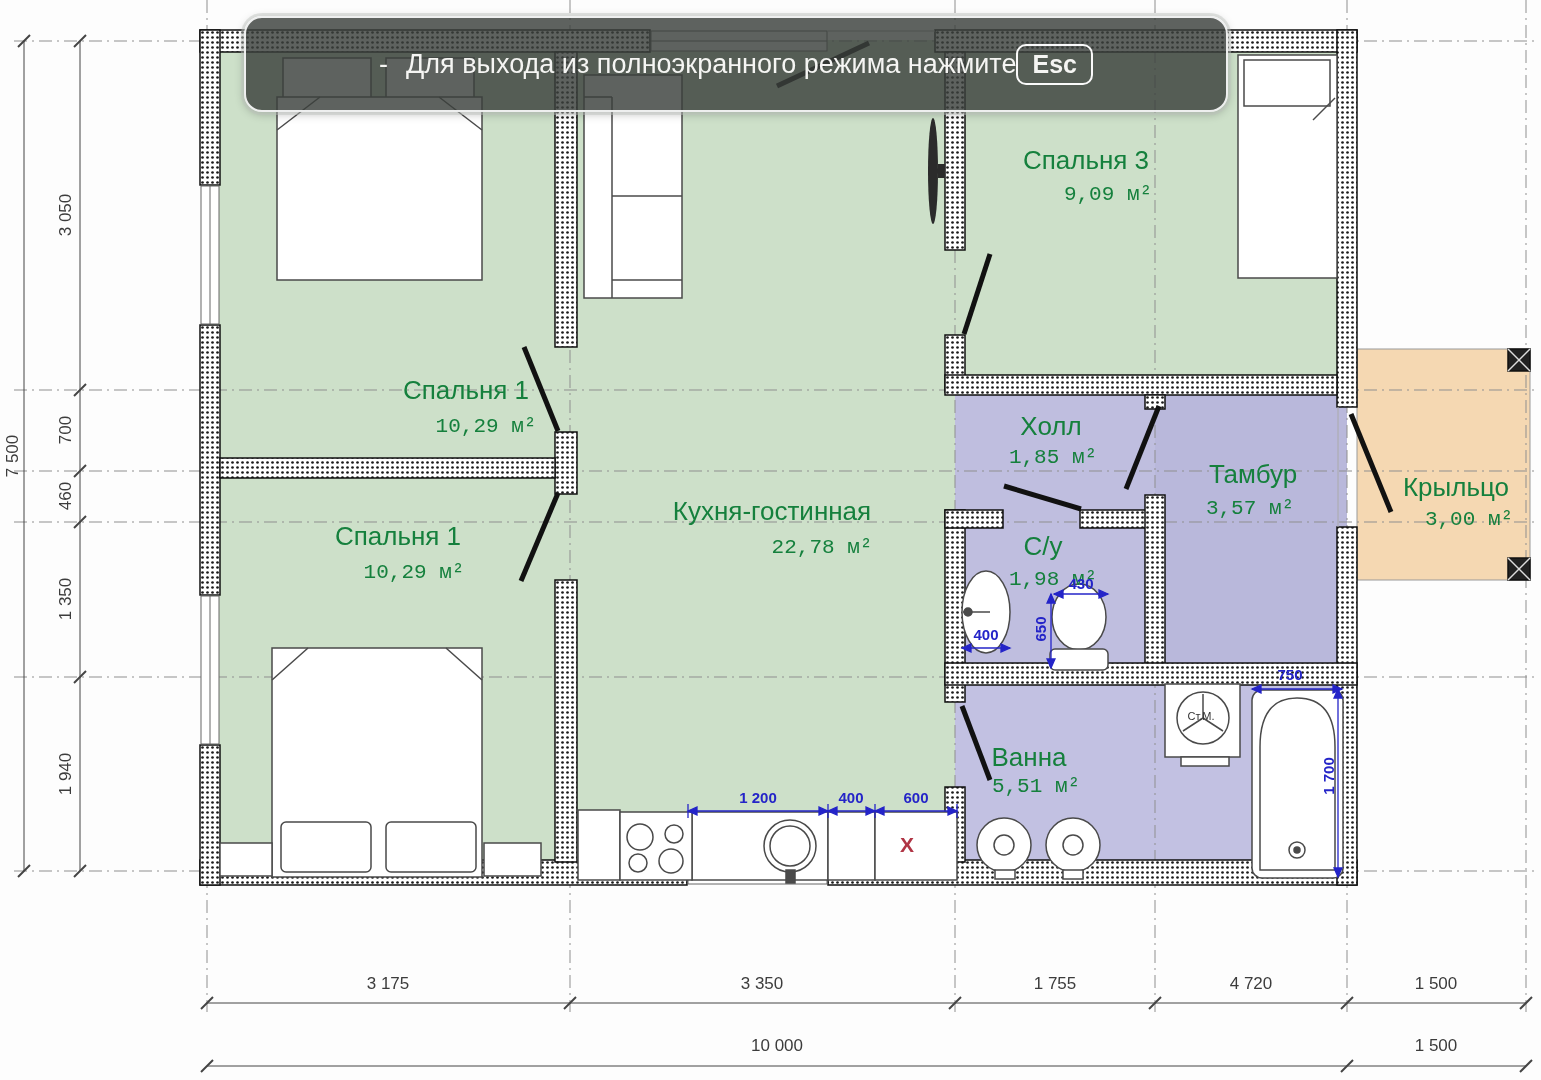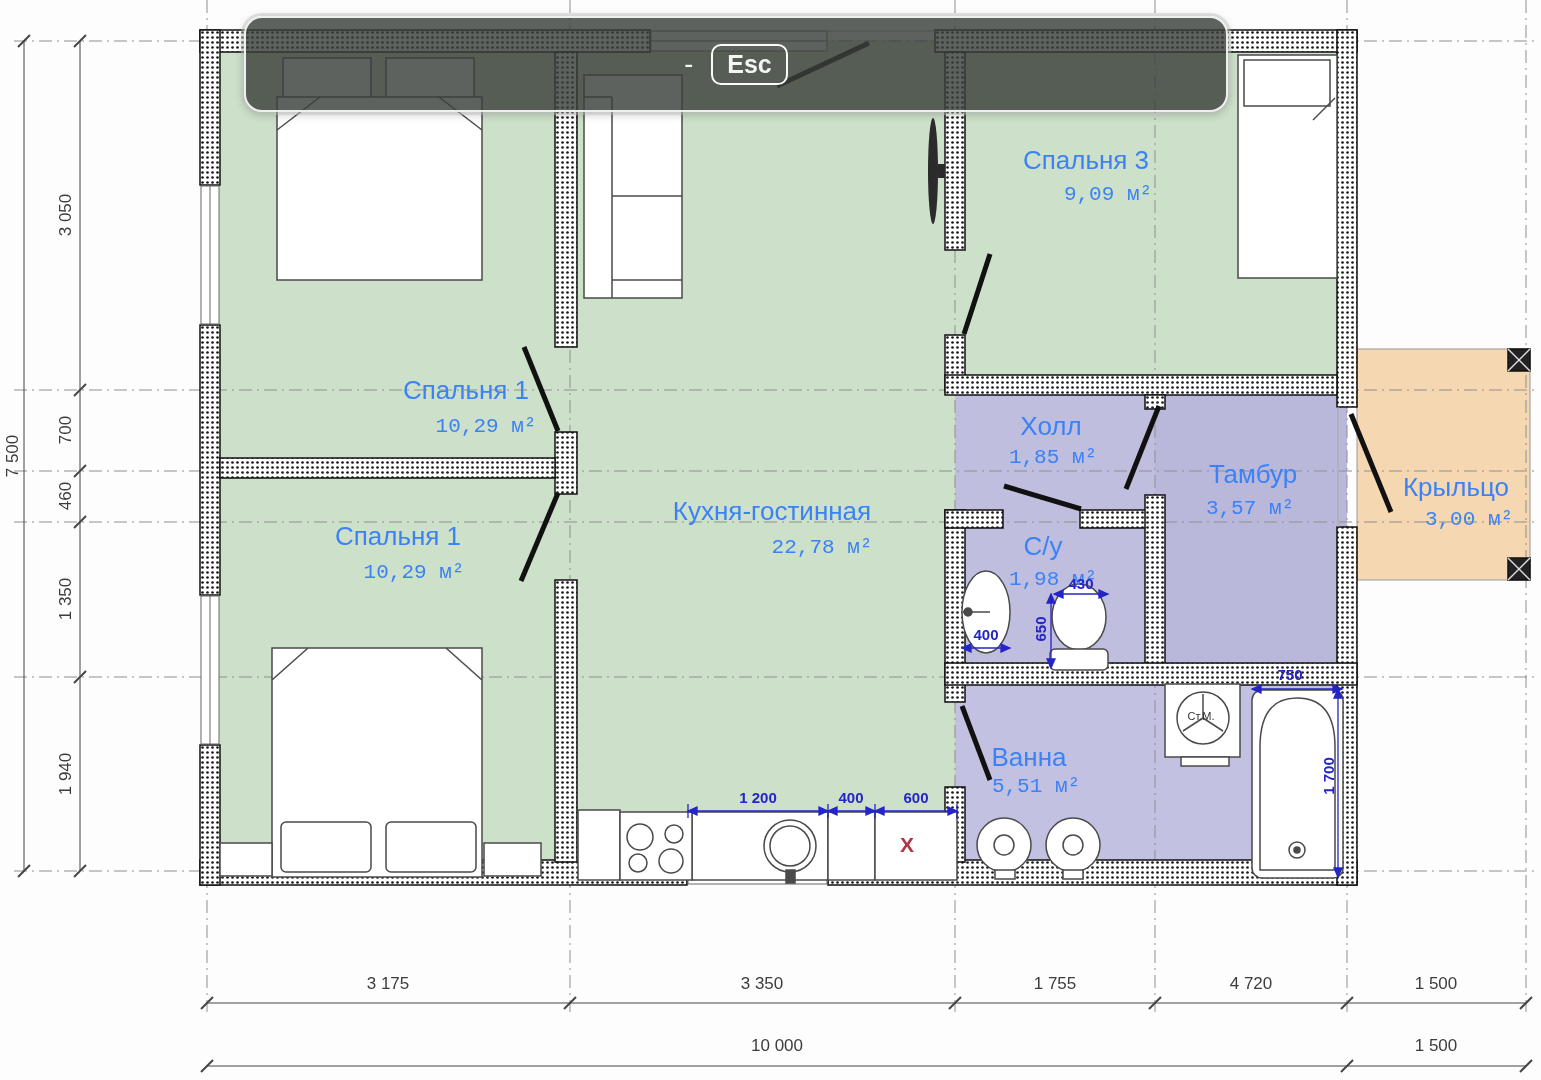--- a/index.html
+++ b/index.html
@@ -1,19 +1,19 @@
 <!DOCTYPE html>
 <html><head>
 <meta charset="utf-8">
 <style>
   html,body{margin:0;padding:0;background:#fff;}
   body{font-family:"Liberation Sans",sans-serif;}
   #stage{position:relative;width:1541px;height:1080px;background:#fdfdfd;overflow:hidden;}
   #plan-svg{position:absolute;left:0;top:0;width:1541px;height:1080px;}
-  .lbl{position:absolute;transform:translate(-50%,-50%);white-space:nowrap;color:#3b82f6;}
+  .lbl{position:absolute;transform:translate(-50%,-50%);white-space:nowrap;color:#15803d;}
   .room-name{font-size:26px;}
   .room-area{font-size:21px;font-family:Liberation Mono, monospace;}
   .dim{font-size:17px;color:#3c3c3c;}
   .rot{transform:translate(-50%,-50%) rotate(-90deg);}
   .bdim{font-size:15px;font-weight:bold;color:#2424c8;}
   .bdim.rot{transform:translate(-50%,-50%) rotate(-90deg);}
   .fixture-lbl{font-size:11px;color:#333;}
   .marker-x{font-size:21px;font-weight:bold;color:#b03545;}
   #fullscreen-banner{
     position:absolute;left:244px;top:16px;width:984px;height:96px;
@@ -326,16 +326,17 @@
   <div class="lbl bdim" style="left:851px;top:797px">400</div>
   <div class="lbl bdim" style="left:916px;top:797px">600</div>
   <div class="lbl bdim" style="left:986px;top:634px">400</div>
   <div class="lbl bdim" style="left:1081px;top:583px">430</div>
   <div class="lbl bdim rot" style="left:1040px;top:629px">650</div>
   <div class="lbl bdim" style="left:1290px;top:674px">750</div>
   <div class="lbl bdim rot" style="left:1328px;top:776px">1 700</div>
 
   <div id="fullscreen-banner">
     <span class="dash">-</span>
+    <span>Для выхода из полноэкранного режима нажмите</span>
     <span class="esc-key">Esc</span>
   </div>
 
 </div>
 
 </body></html>

